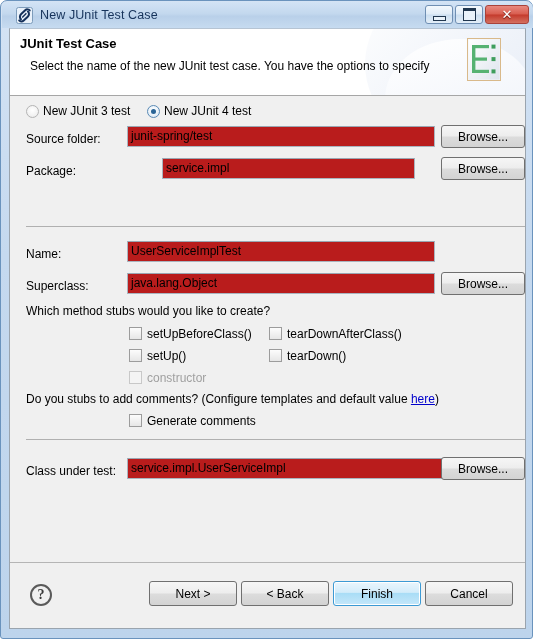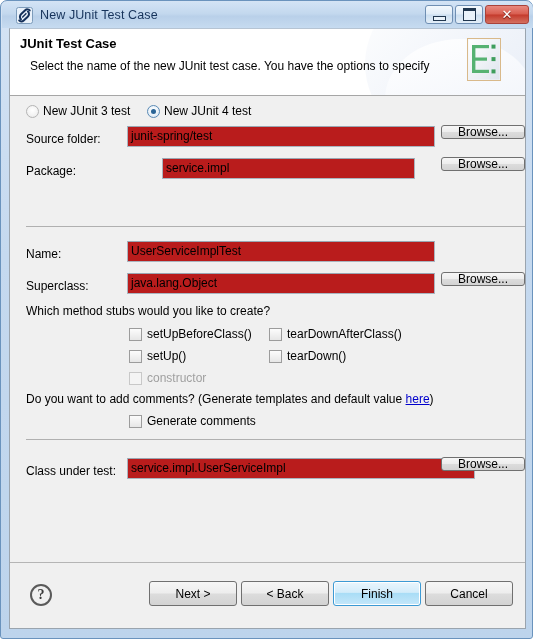--- a/index.html
+++ b/index.html
@@ -180,21 +180,21 @@
     color: #000000;
     padding: 0 3px;
     line-height: 19px;
     outline: none;
     white-space: nowrap;
     overflow: hidden;
   }
 
   .btn {
     box-sizing: border-box;
-    height: 14px;
+    height: 23px;
     border: 1px solid #707070;
     border-radius: 3px;
     background: linear-gradient(to bottom, #f6f6f6 0%, #ededed 48%, #dcdcdc 52%, #d3d3d3 100%);
     font-family: "Liberation Sans", sans-serif;
     font-size: 12px;
     color: #000000;
     display: flex; align-items: center; justify-content: center;
     cursor: default;
     padding: 0;
   }
@@ -224,21 +224,21 @@
     content: "";
     position: absolute;
     left: 3px; top: 3px;
     width: 5px; height: 5px;
     border-radius: 50%;
     background: #2a6496;
   }
   .radio-lbl { font-size: 12px; color: #000; white-space: nowrap; }
 
   
-  .cb-wrap { position: absolute; display: flex; align-items: flex-end; }
+  .cb-wrap { position: absolute; display: flex; align-items: flex-start; }
   .cbox {
     width: 13px; height: 13px;
     box-sizing: border-box;
     border: 1px solid #9c9c9c;
     background: linear-gradient(to bottom, #fcfcfc 0%, #f0f0f0 55%, #e6e6e6 100%);
     margin-right: 5px;
     flex: 0 0 auto;
   }
   .cbox.disabled {
     border: 1px solid #c8c8c8;
@@ -393,21 +393,21 @@
         <span class="cbox"></span>
         <span class="cb-lbl">tearDown()</span>
       </div>
 
       <div class="cb-wrap" style="left:119px; top:275px;">
         <span class="cbox disabled"></span>
         <span class="cb-lbl disabled">constructor</span>
       </div>
 
       <div style="position:absolute; left:16px; top:296px; font-size:12px; white-space:nowrap;">
-        <span>Do you want to add comments? (Generate templates and default value </span><span class="link">here</span><span>)</span>
+        <span>Do you stubs to add comments? (Configure templates and default value </span><span class="link">here</span><span>)</span>
       </div>
 
       <div class="cb-wrap" style="left:119px; top:318px;">
         <span class="cbox"></span>
         <span class="cb-lbl">Generate comments</span>
       </div>
 
       <div class="sep" style="left:16px; top:343px; width:499px;"></div>
 
       <span class="lbl" style="position:absolute; left:16px; top:368px;">Class under test:</span>

